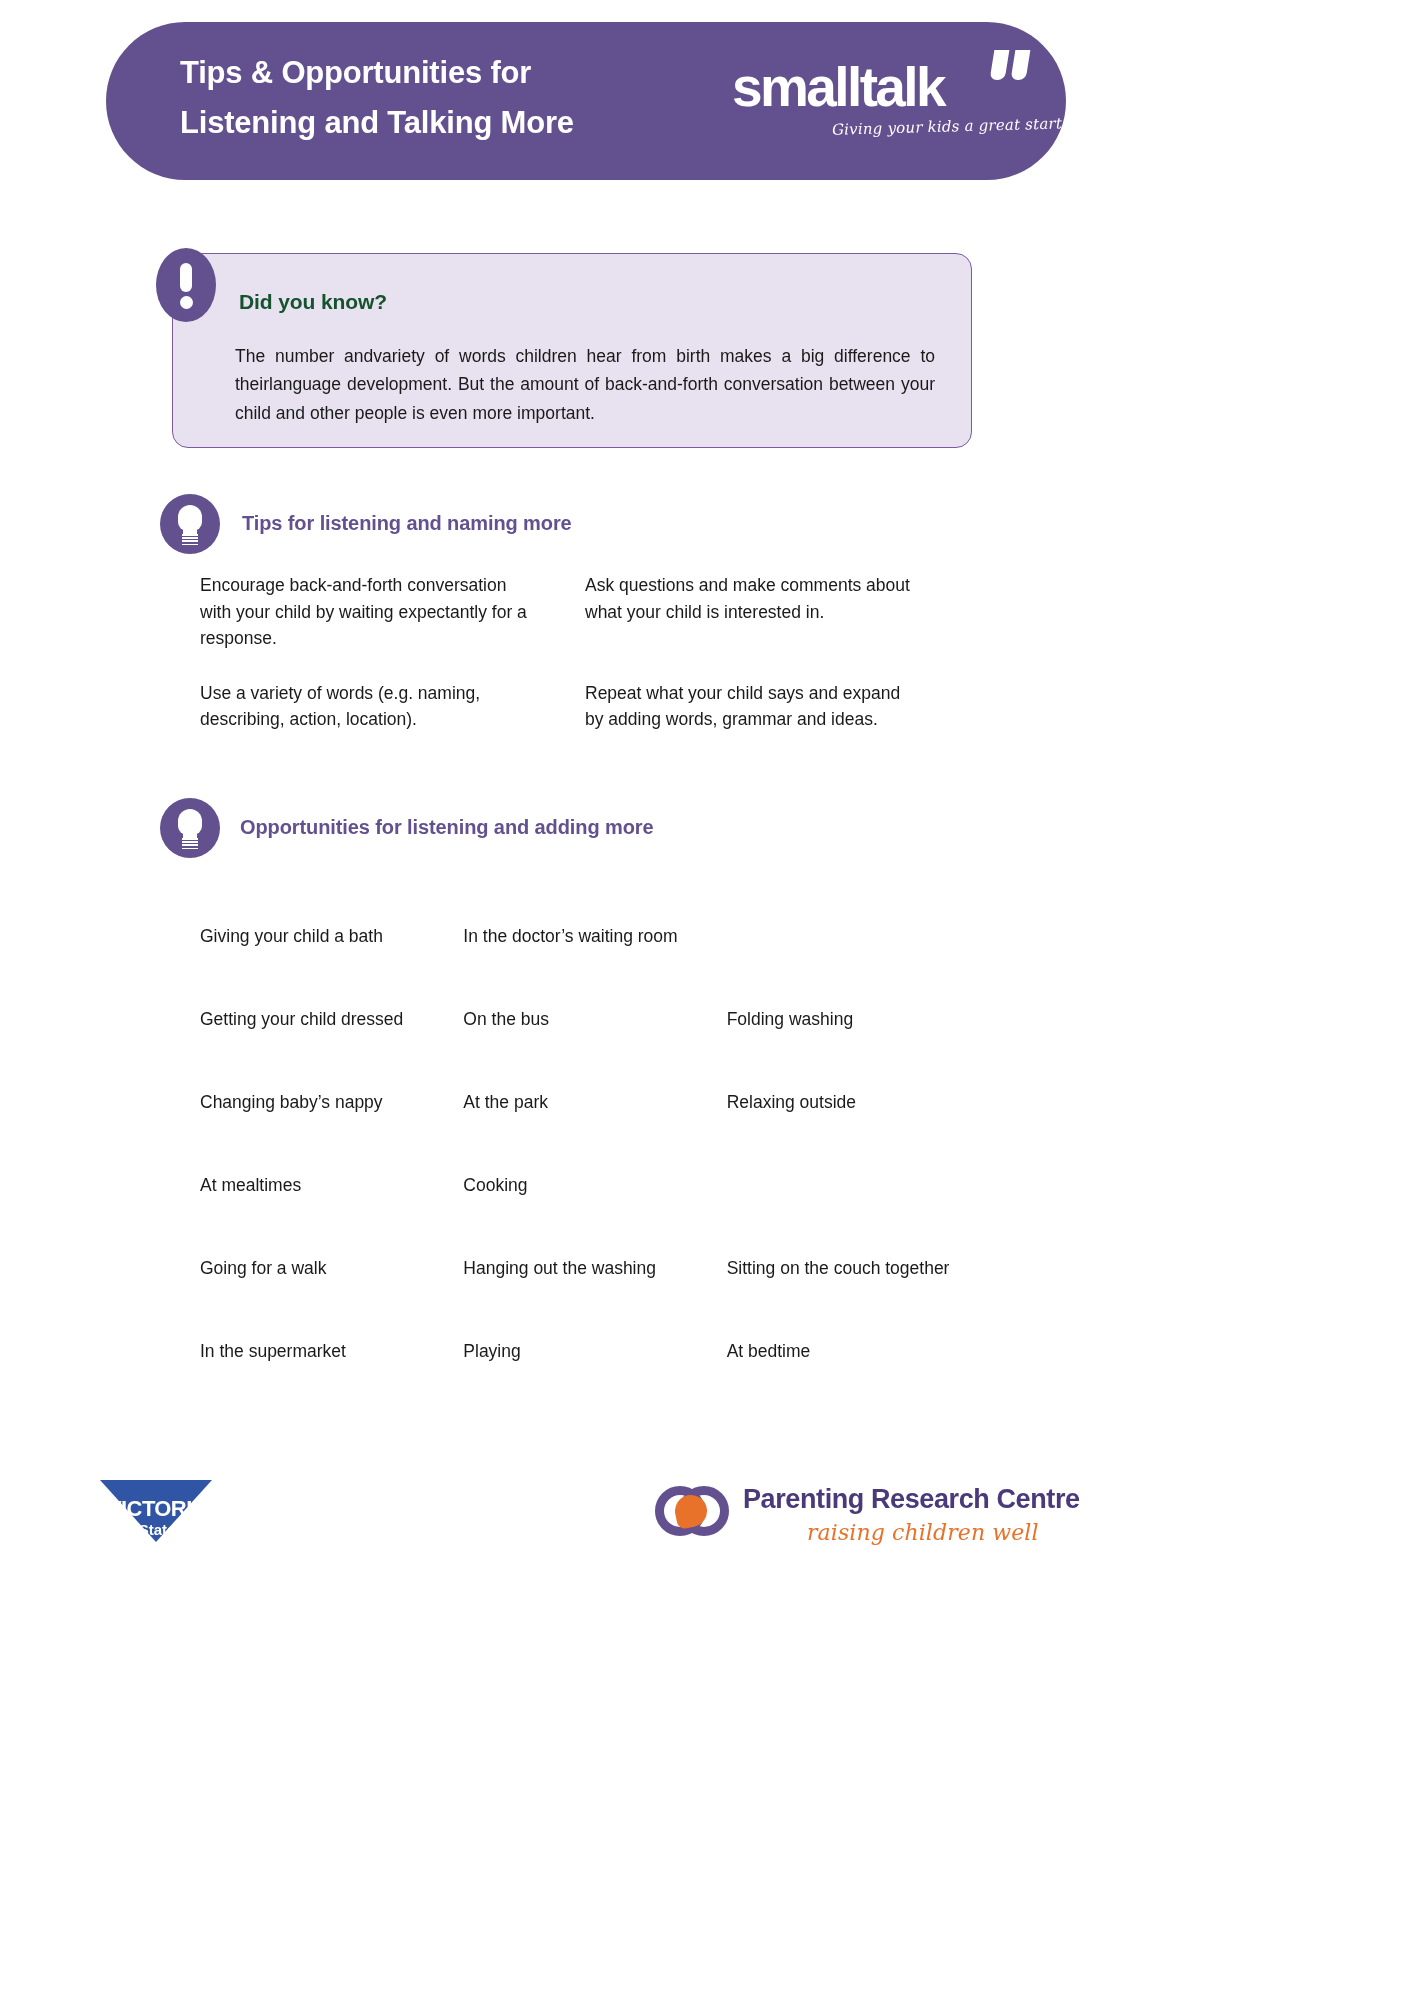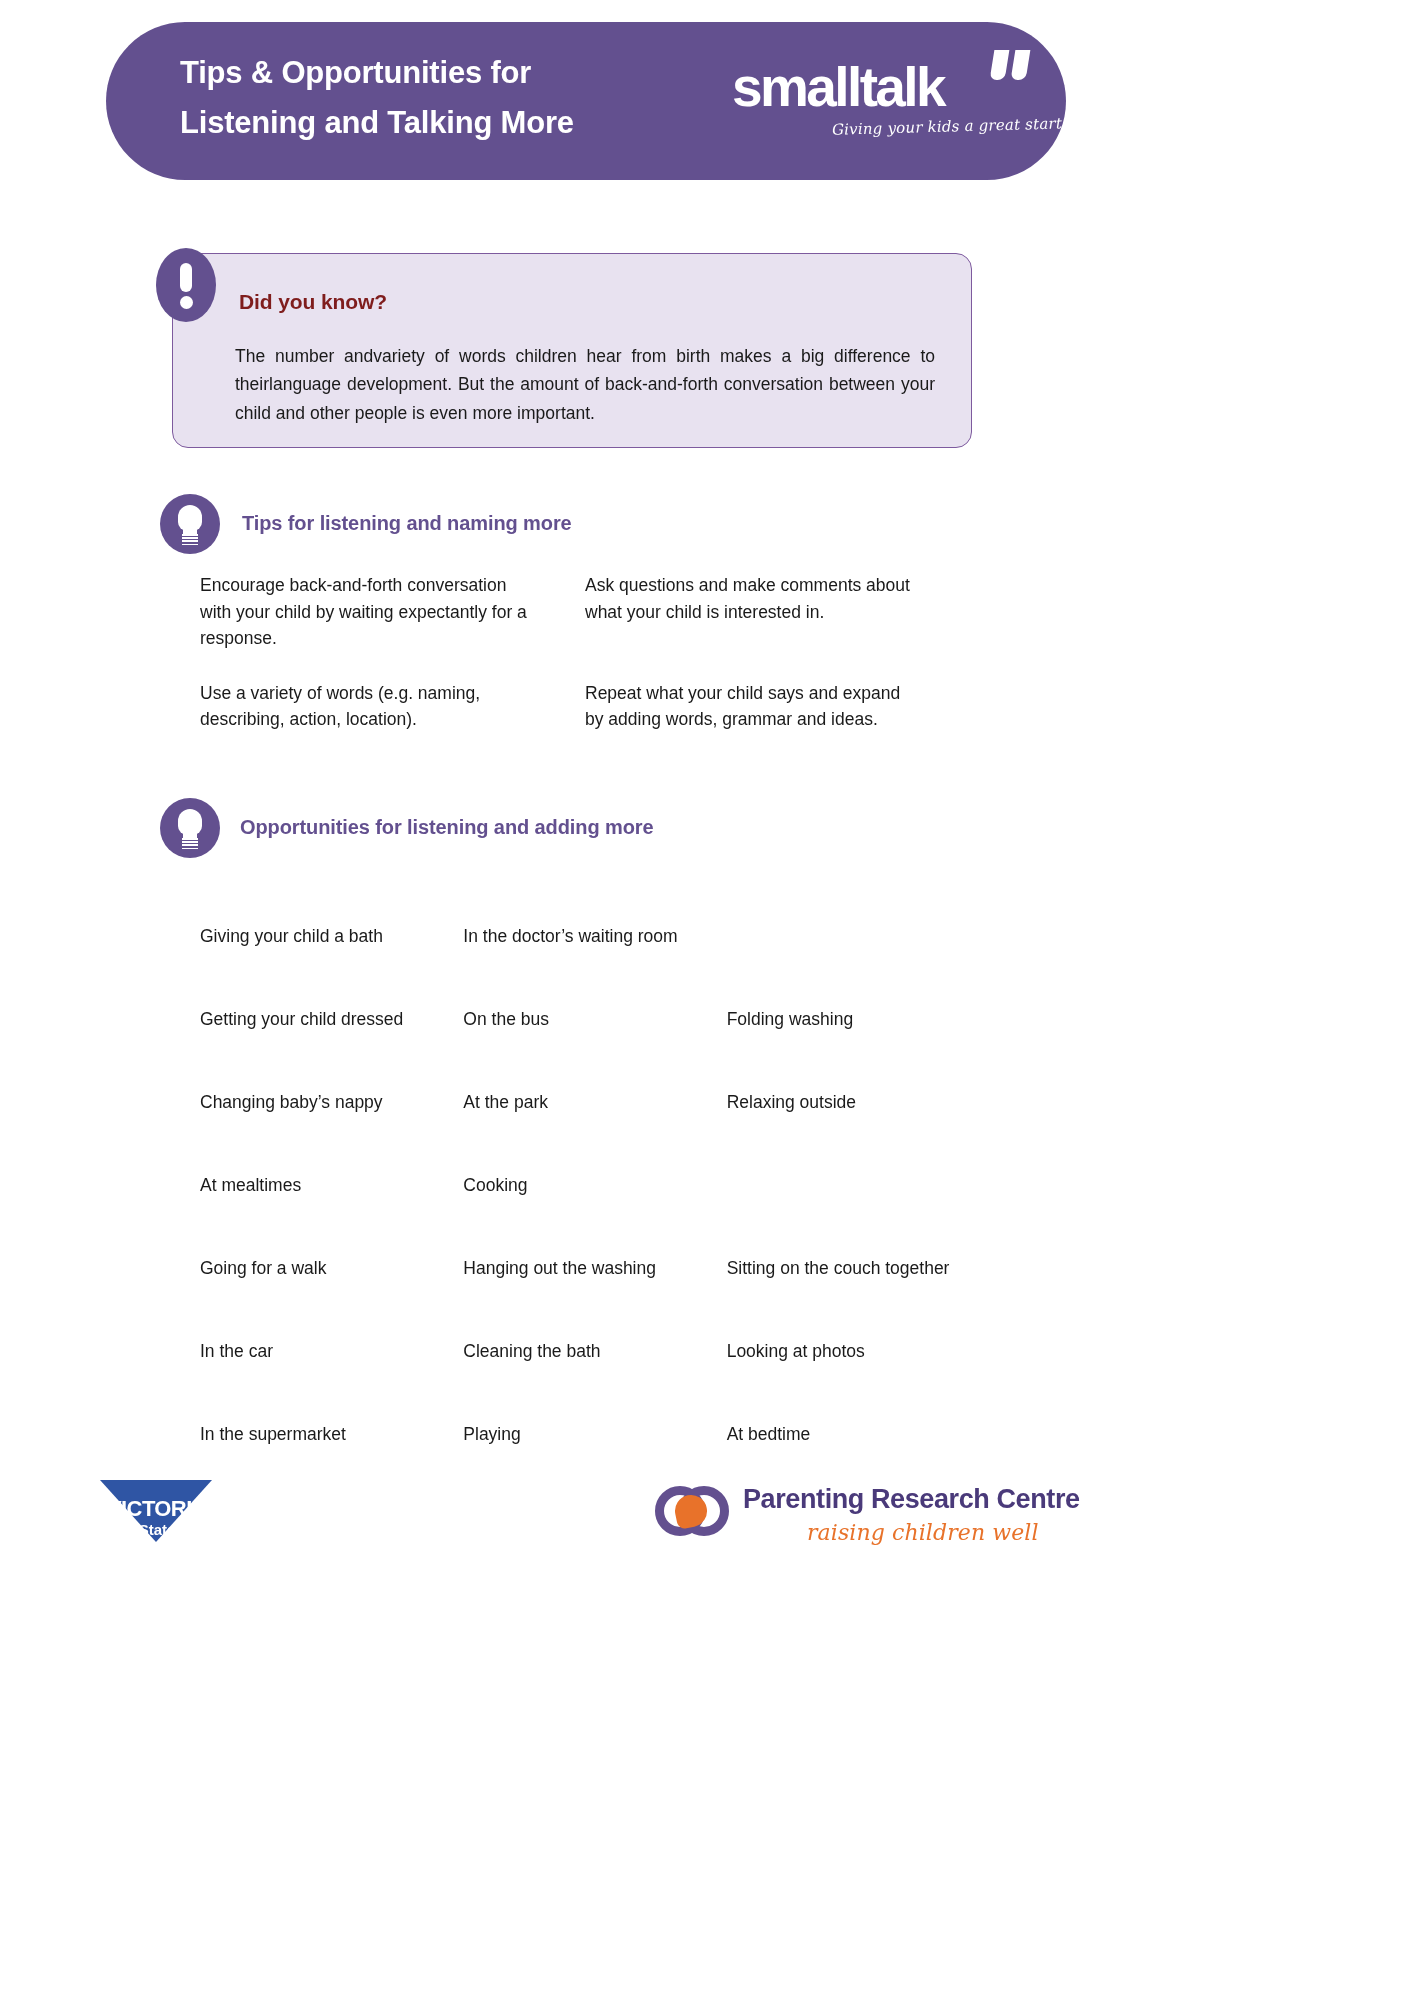--- a/index.html
+++ b/index.html
@@ -128,21 +128,21 @@
     margin-left: -6.5px;
     width: 13px;
     height: 13px;
     background: #ffffff;
     border-radius: 50%;
   }
   .callout-heading {
     position: absolute;
     left: 66px;
     top: 36px;
-    color: #7f1d1d;
+    color: #14532d;
     font-size: 21px;
     font-weight: bold;
     letter-spacing: -0.1px;
   }
   .callout-body {
     position: absolute;
     left: 62px;
     top: 88px;
     width: 700px;
     font-size: 17.5px;
@@ -434,25 +434,20 @@
   <div class="opps-row">
     <div class="opp-cell">At mealtimes</div>
     <div class="opp-cell">Cooking</div>
   </div>
   <div class="opps-row">
     <div class="opp-cell">Going for a walk</div>
     <div class="opp-cell">Hanging out the washing</div>
     <div class="opp-cell">Sitting on the couch together</div>
   </div>
   <div class="opps-row">
-    <div class="opp-cell">In the car</div>
-    <div class="opp-cell">Cleaning the bath</div>
-    <div class="opp-cell">Looking at photos</div>
-  </div>
-  <div class="opps-row">
     <div class="opp-cell">In the supermarket</div>
     <div class="opp-cell">Playing</div>
     <div class="opp-cell">At bedtime</div>
   </div>
 </div>
 
 <div class="vic-logo">
   <div class="vic-chev"></div>
   <div class="vic-word">VICTORIA</div>
   <div class="vic-sub">State

